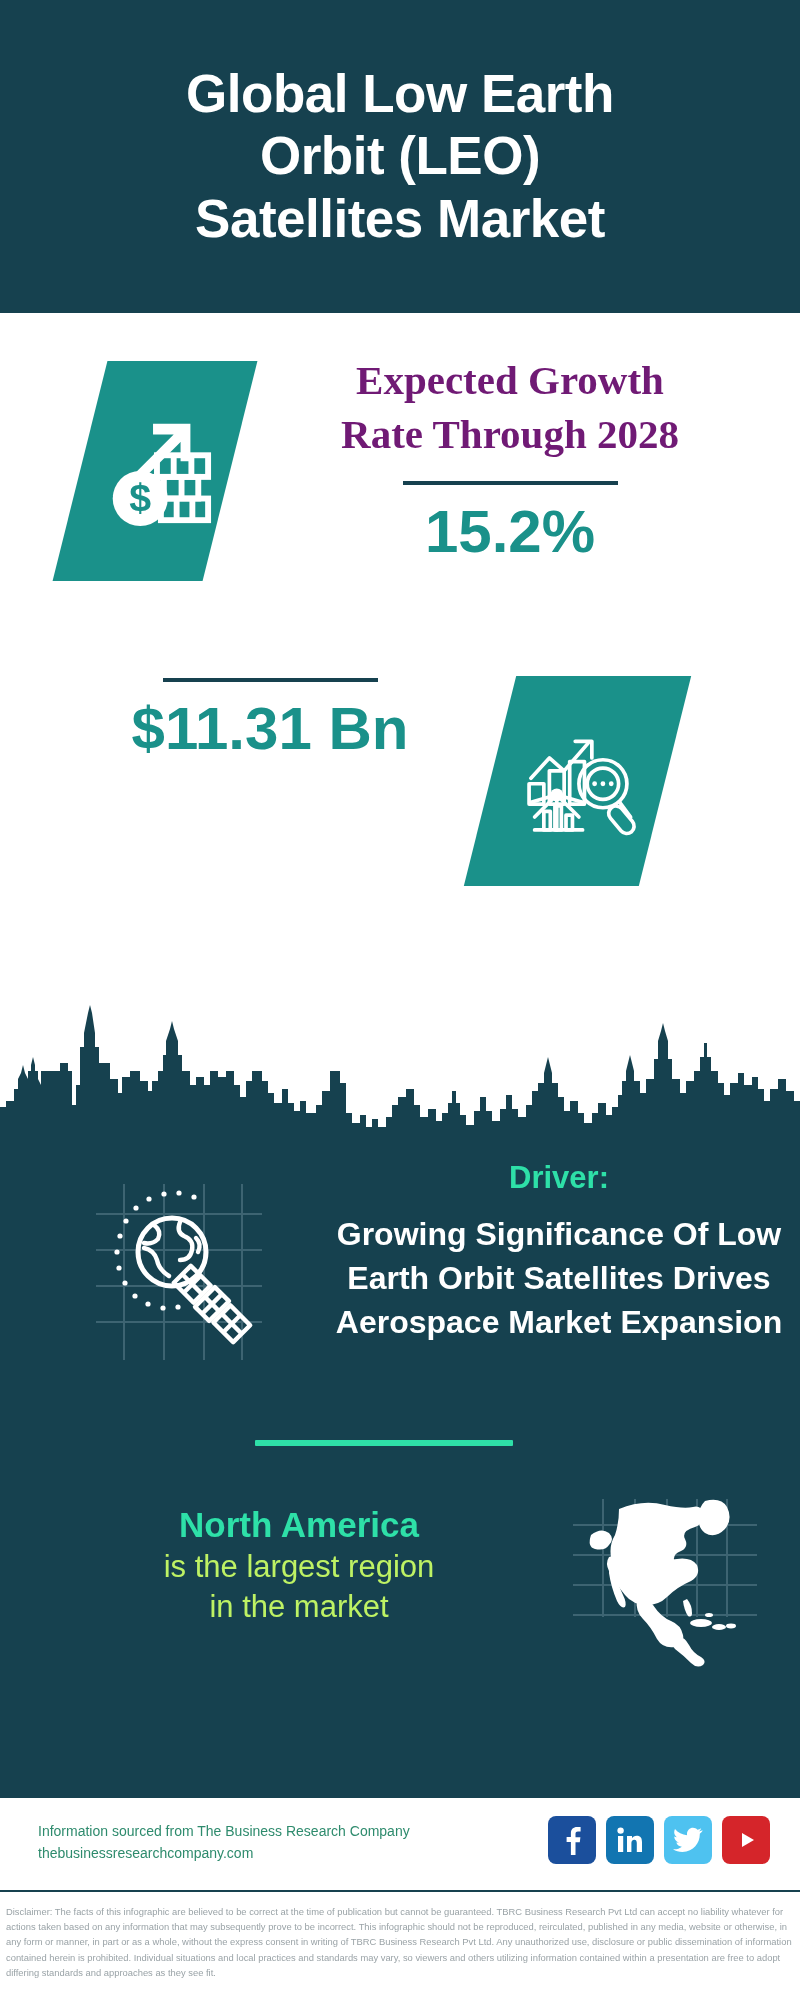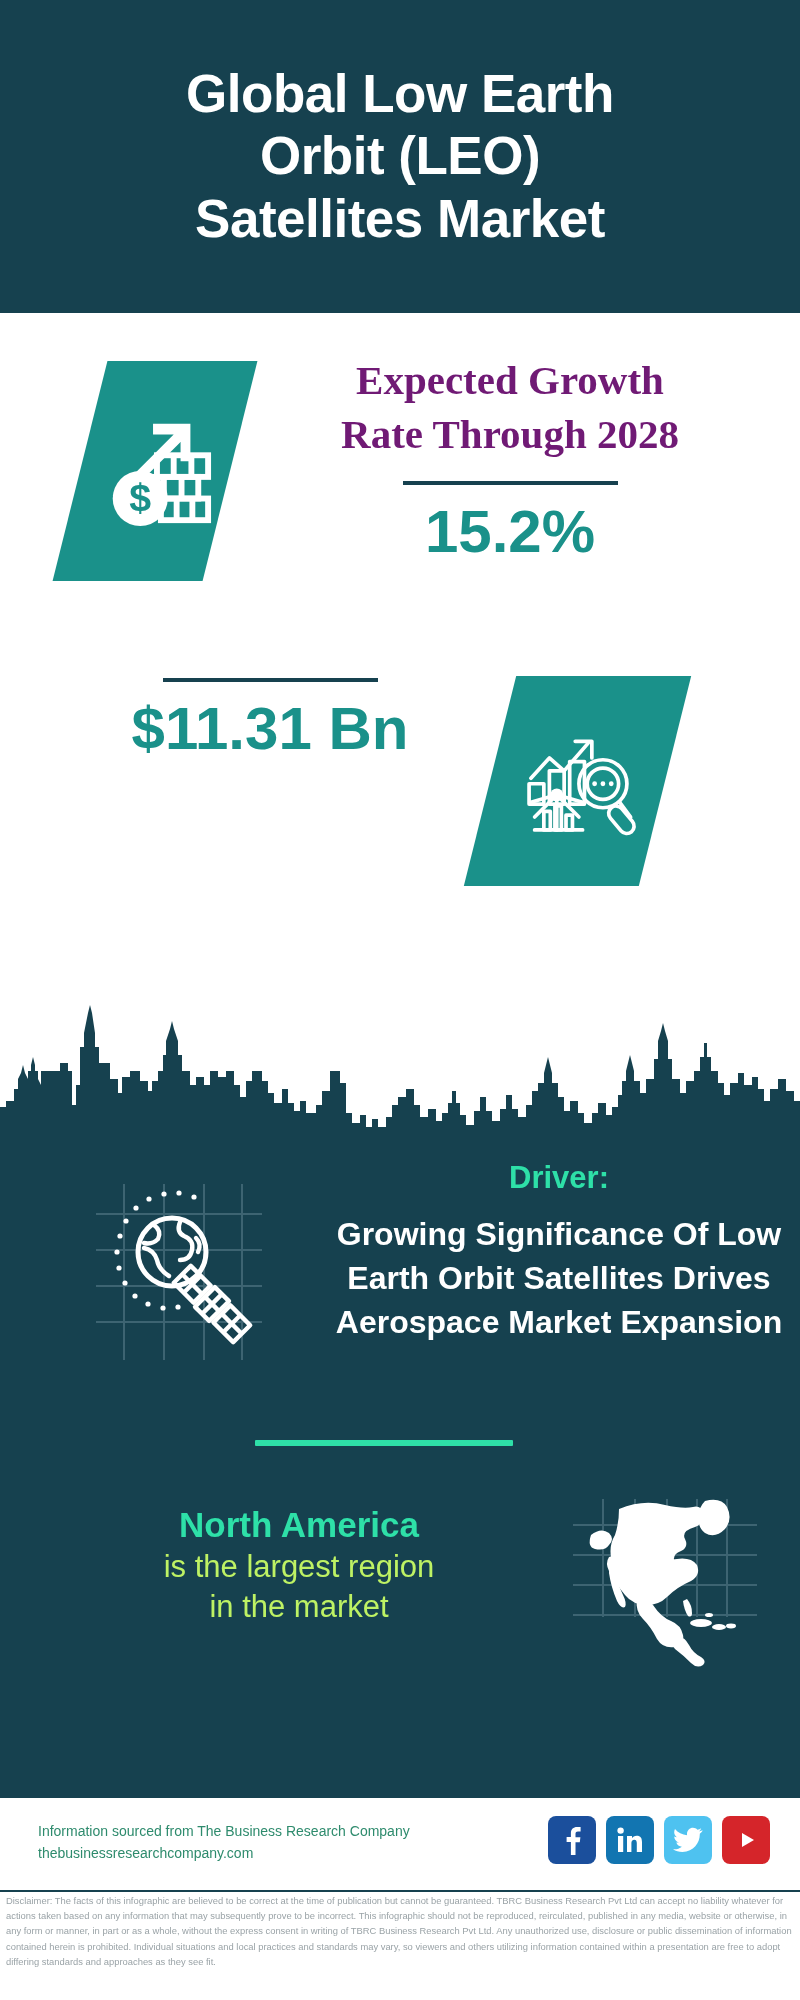--- a/index.html
+++ b/index.html
@@ -208,21 +208,21 @@
   .soc svg { display: block; }
 
   
   .disclaimer {
     position: absolute;
     left: 0; top: 1890px;
     width: 800px;
     height: 110px;
     background: #ffffff;
     border-top: 2px solid #16414f;
-    padding: 1px 6px 0 6px;
+    padding: 12px 6px 0 6px;
     color: #9aa3a7;
     font-size: 9.4px;
     line-height: 1.62;
     text-align: left;
   }
 </style>
 </head>
 <body>
 
 <div class="page">

